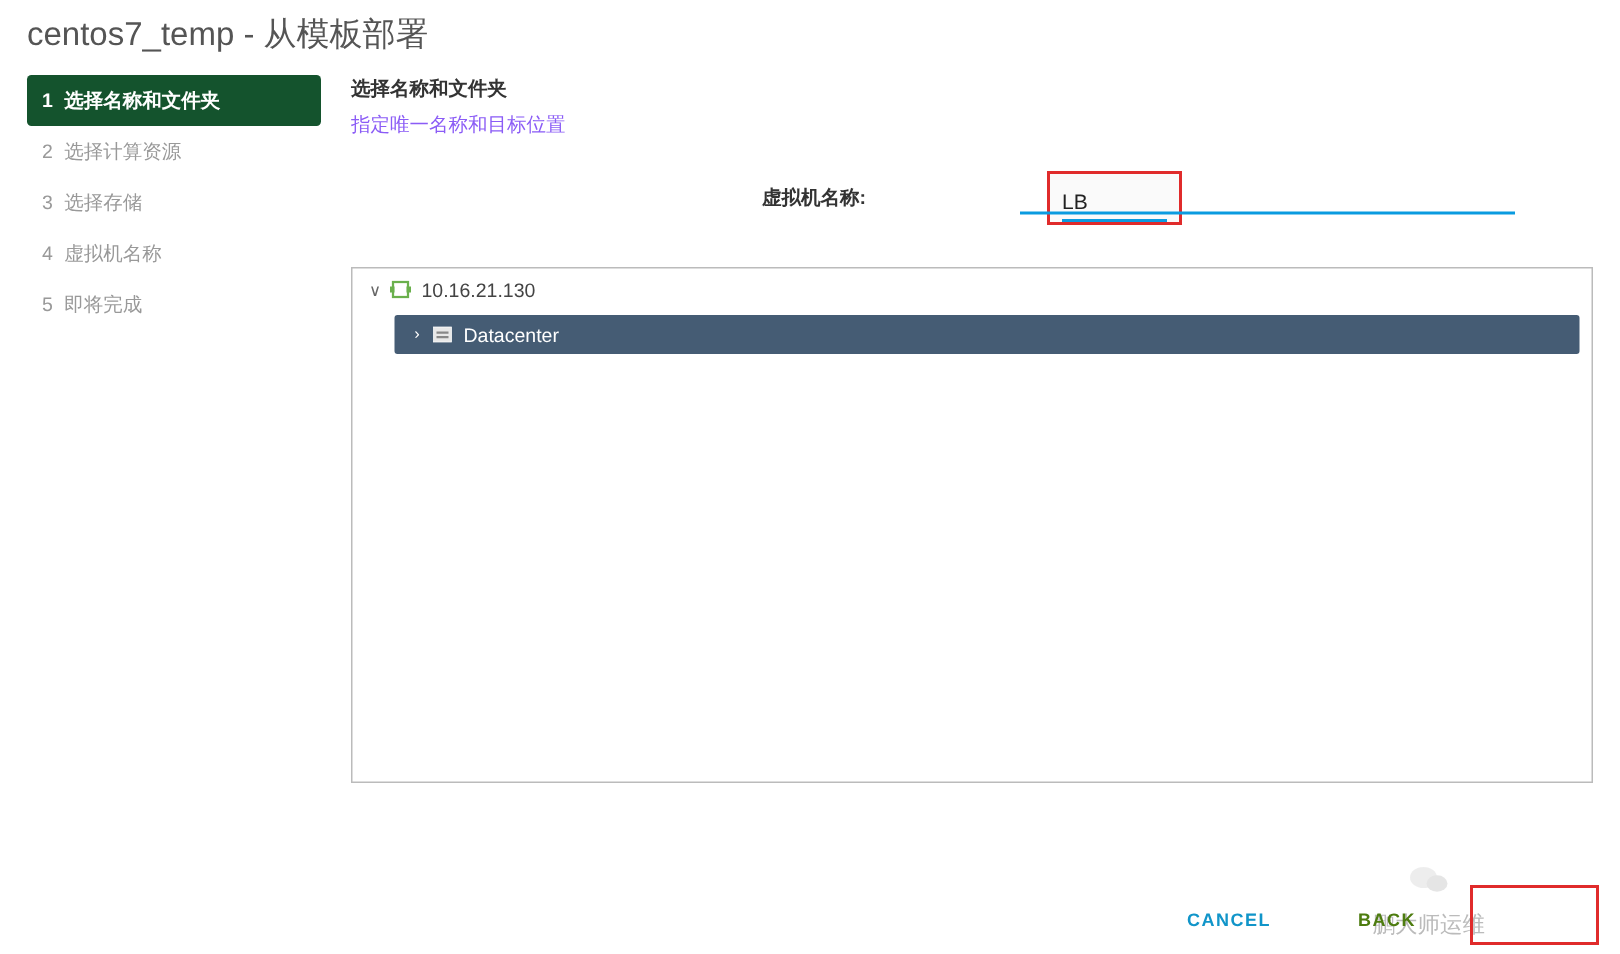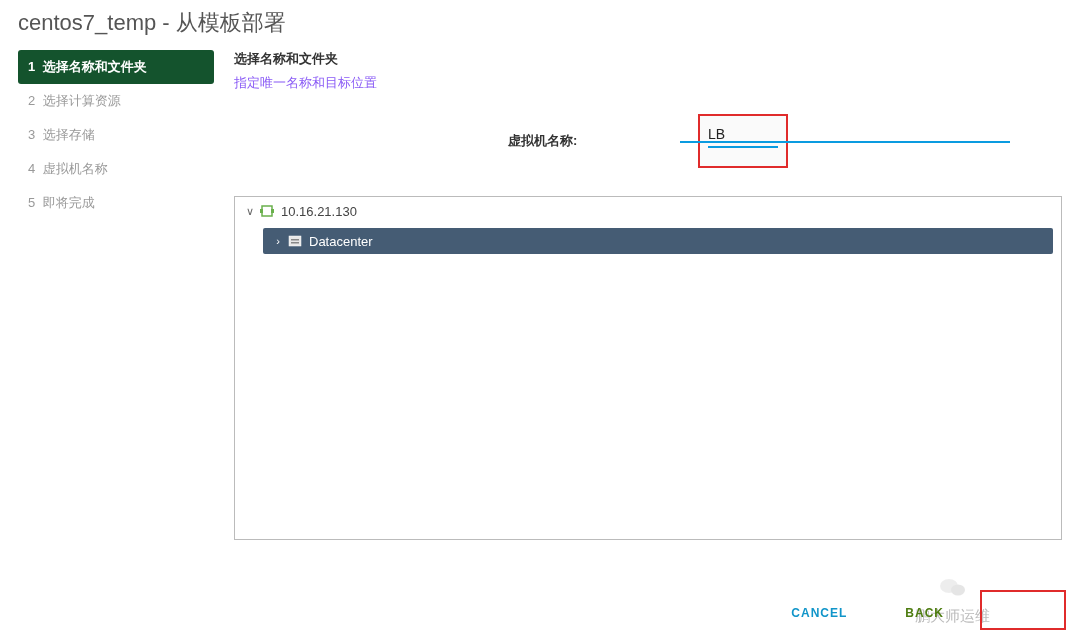--- a/index.html
+++ b/index.html
@@ -70,21 +70,21 @@
       font-size: 13px;
       font-weight: 700;
       color: #333;
     }
     .input-wrap {
       position: relative;
       border: 2px solid #e02b2b;
       background: #fafafa;
       padding: 6px 8px 2px 8px;
       width: 90px;
-      height: 54px;
+      height: 36px;
     }
     .input-underline {
       position: absolute;
       height: 2px;
       background: #0a9be0;
       top: 27px;
       left: 446px;
       width: 330px;
     }
     .vm-name-input {

